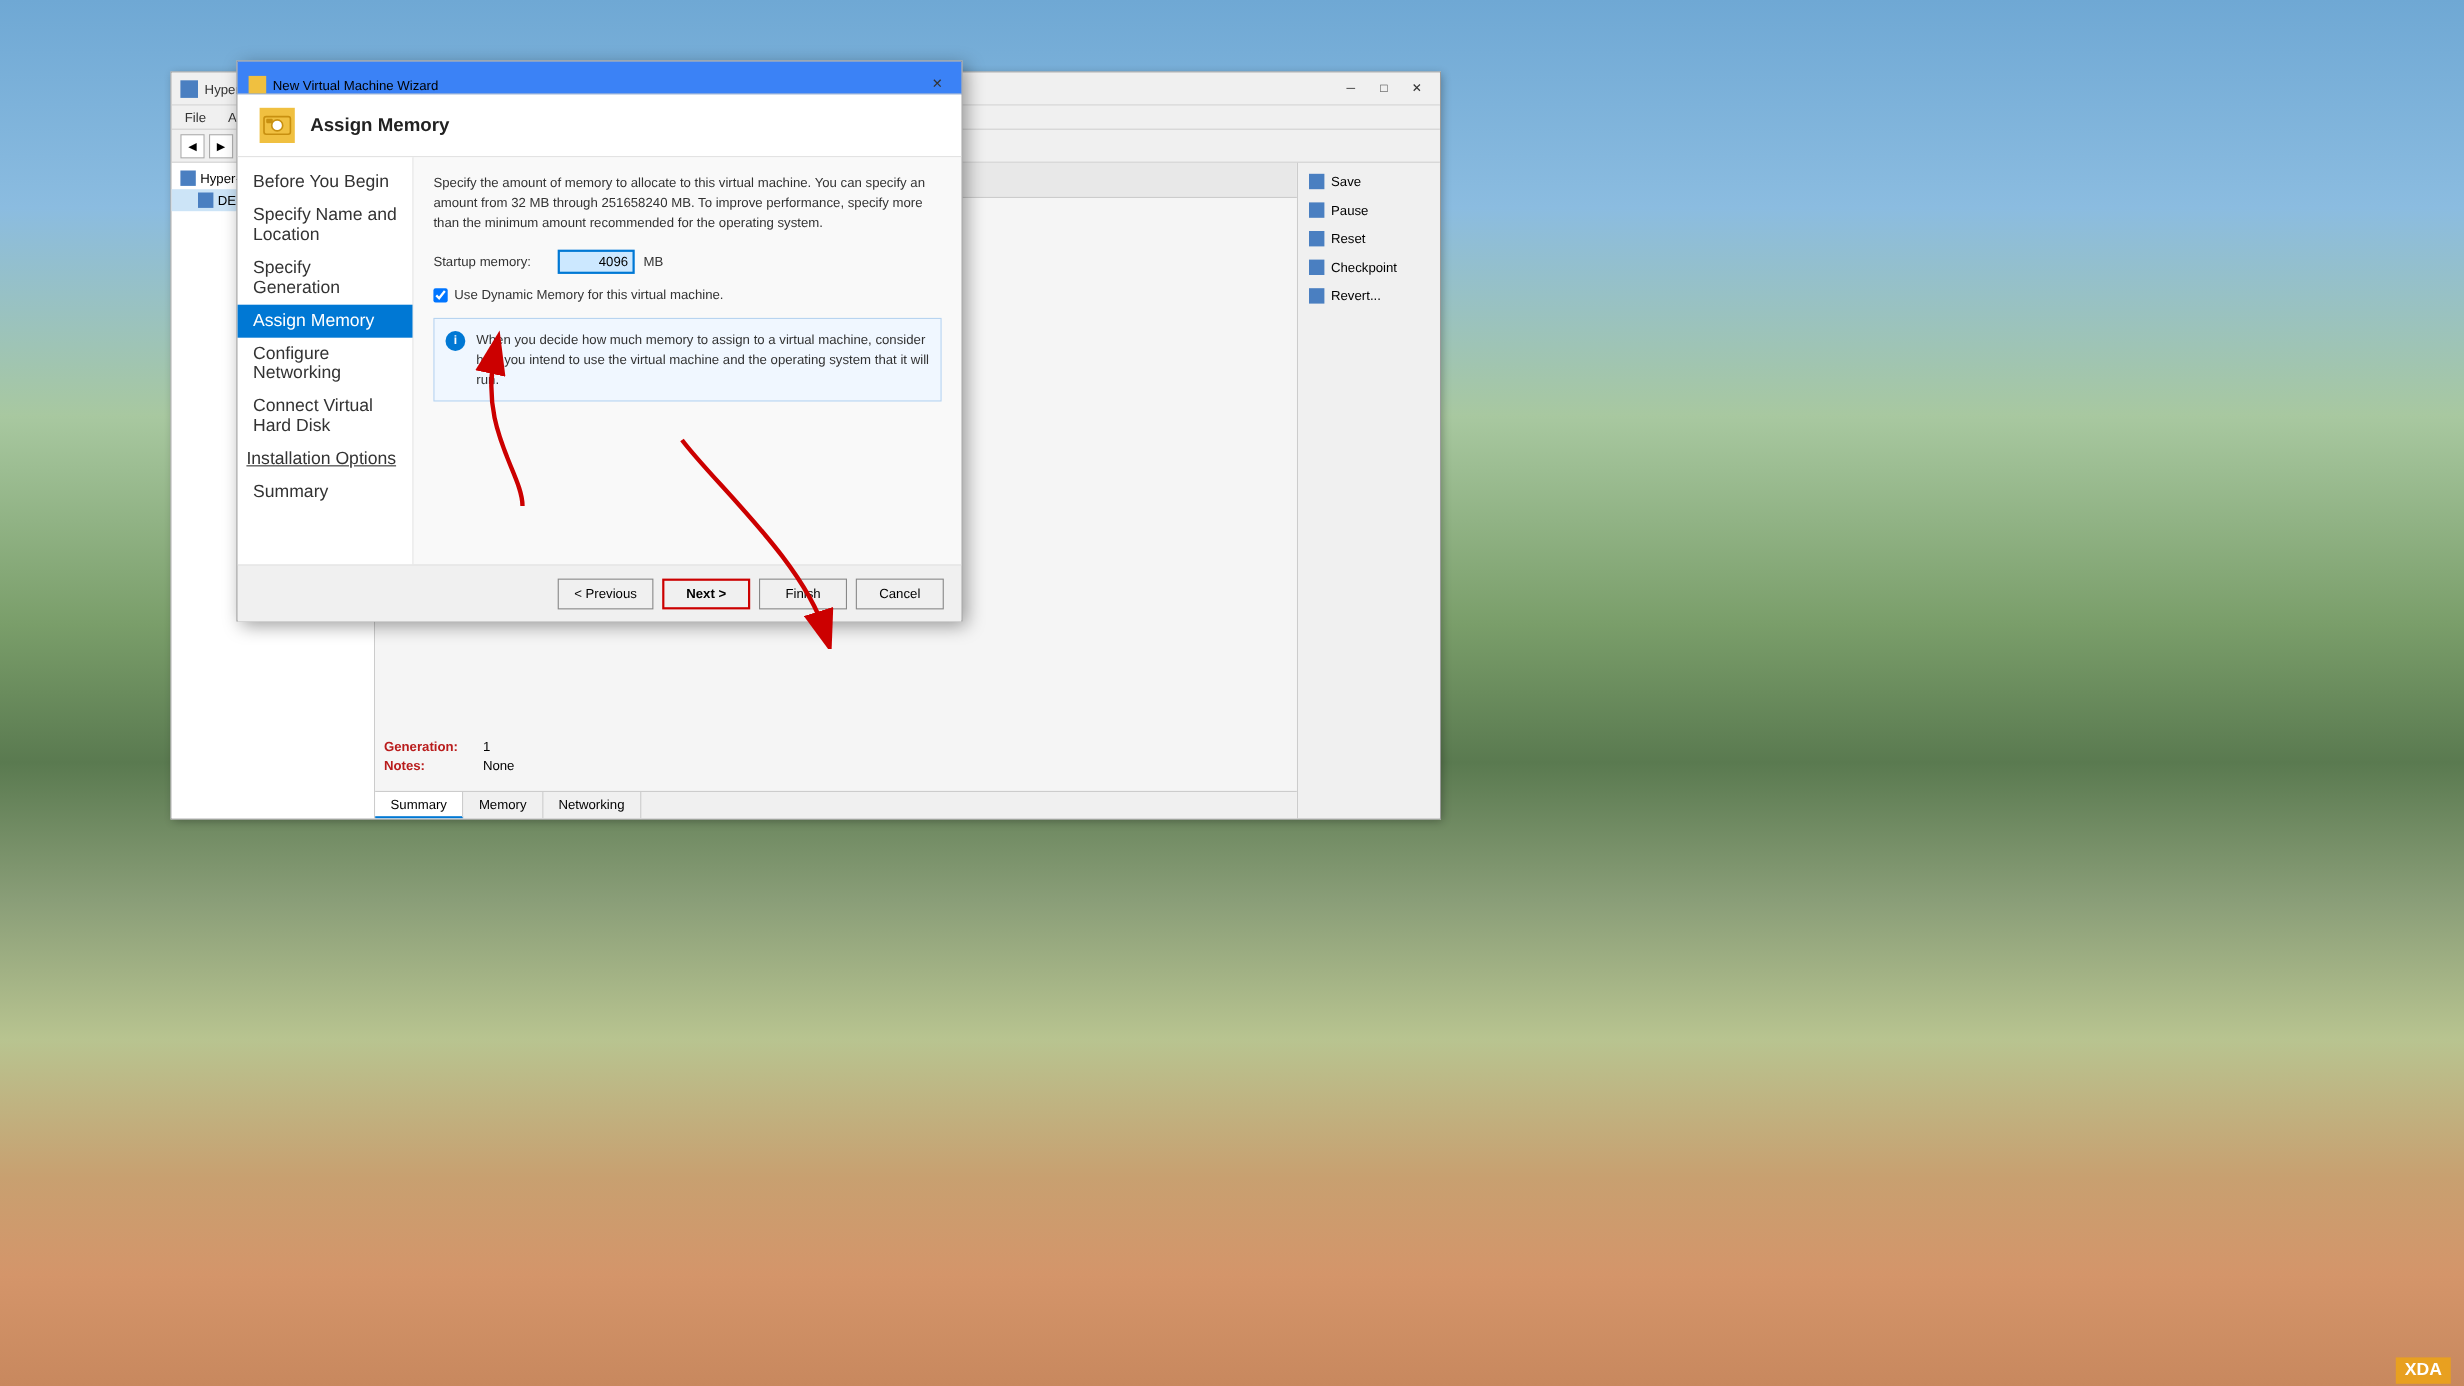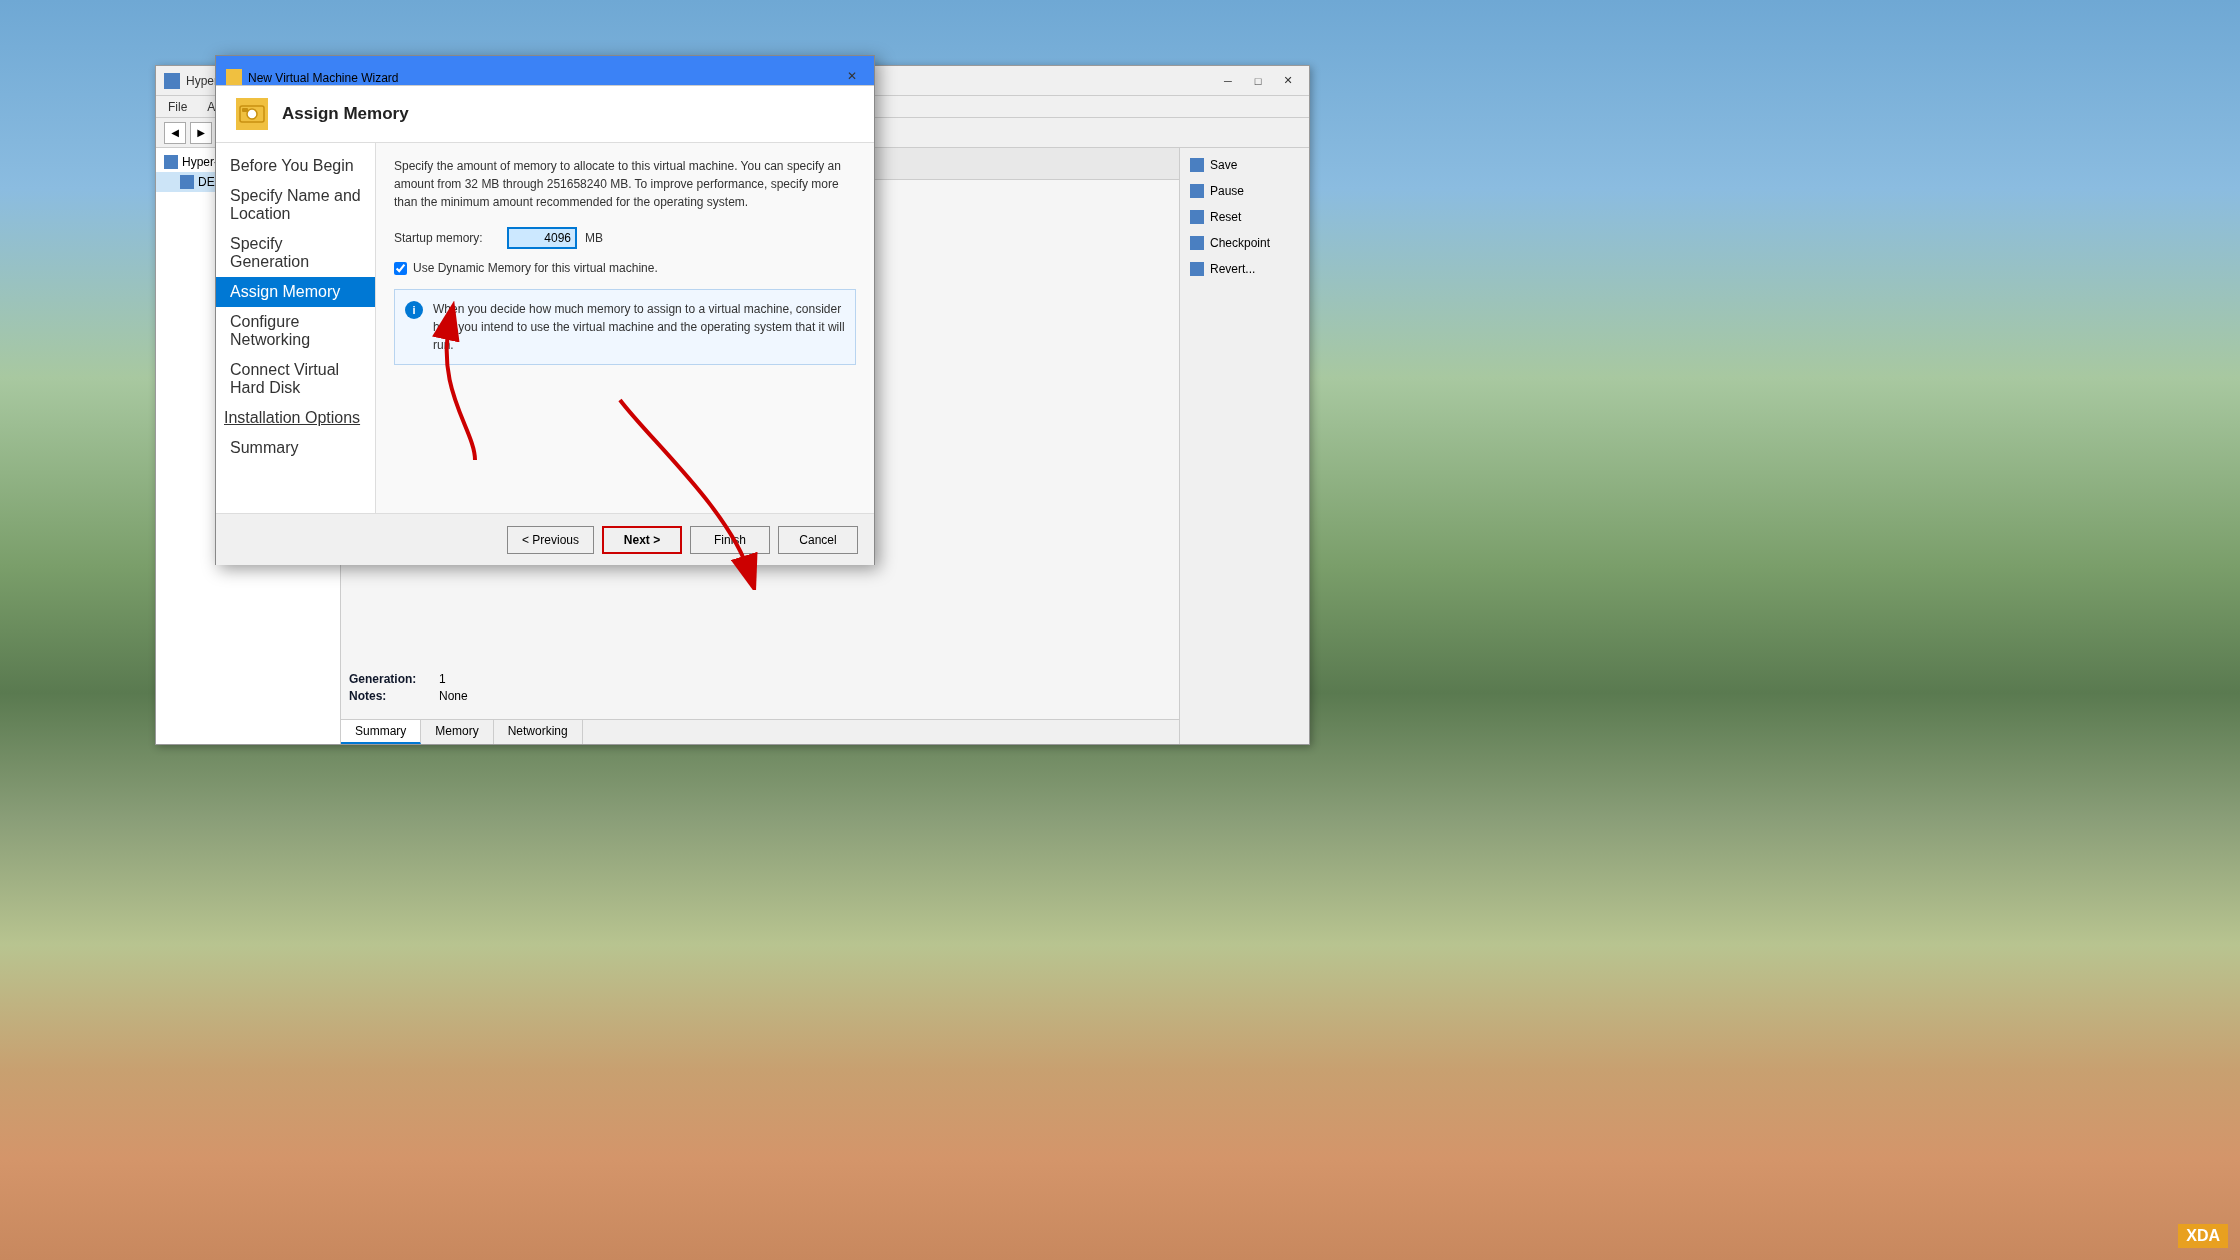--- a/index.html
+++ b/index.html
@@ -197,21 +197,21 @@
 
     .vm-details-row {
       display: flex;
       font-size: 12px;
       margin-bottom: 3px;
     }
 
     .vm-details-label {
       width: 90px;
       font-weight: bold;
-      color: #0f172a;
+      color: #b91c1c;
     }
 
     
     .bottom-tabs {
       display: flex;
       border-top: 1px solid #ccc;
       background: #f0f0f0;
       position: absolute;
       bottom: 0;
       left: 0;
@@ -435,21 +435,21 @@
 
     .wizard-btn.primary {
       background: #f0f0f0;
       border: 2px solid #c00;
       font-weight: bold;
     }
 
     
     .xda-watermark {
       position: absolute;
-      bottom: 12px;
+      bottom: 2px;
       right: 12px;
       z-index: 500;
       display: flex;
       align-items: center;
       gap: 4px;
       text-align: center;
     }
 
     .xda-box {
       background: #e8a020;

